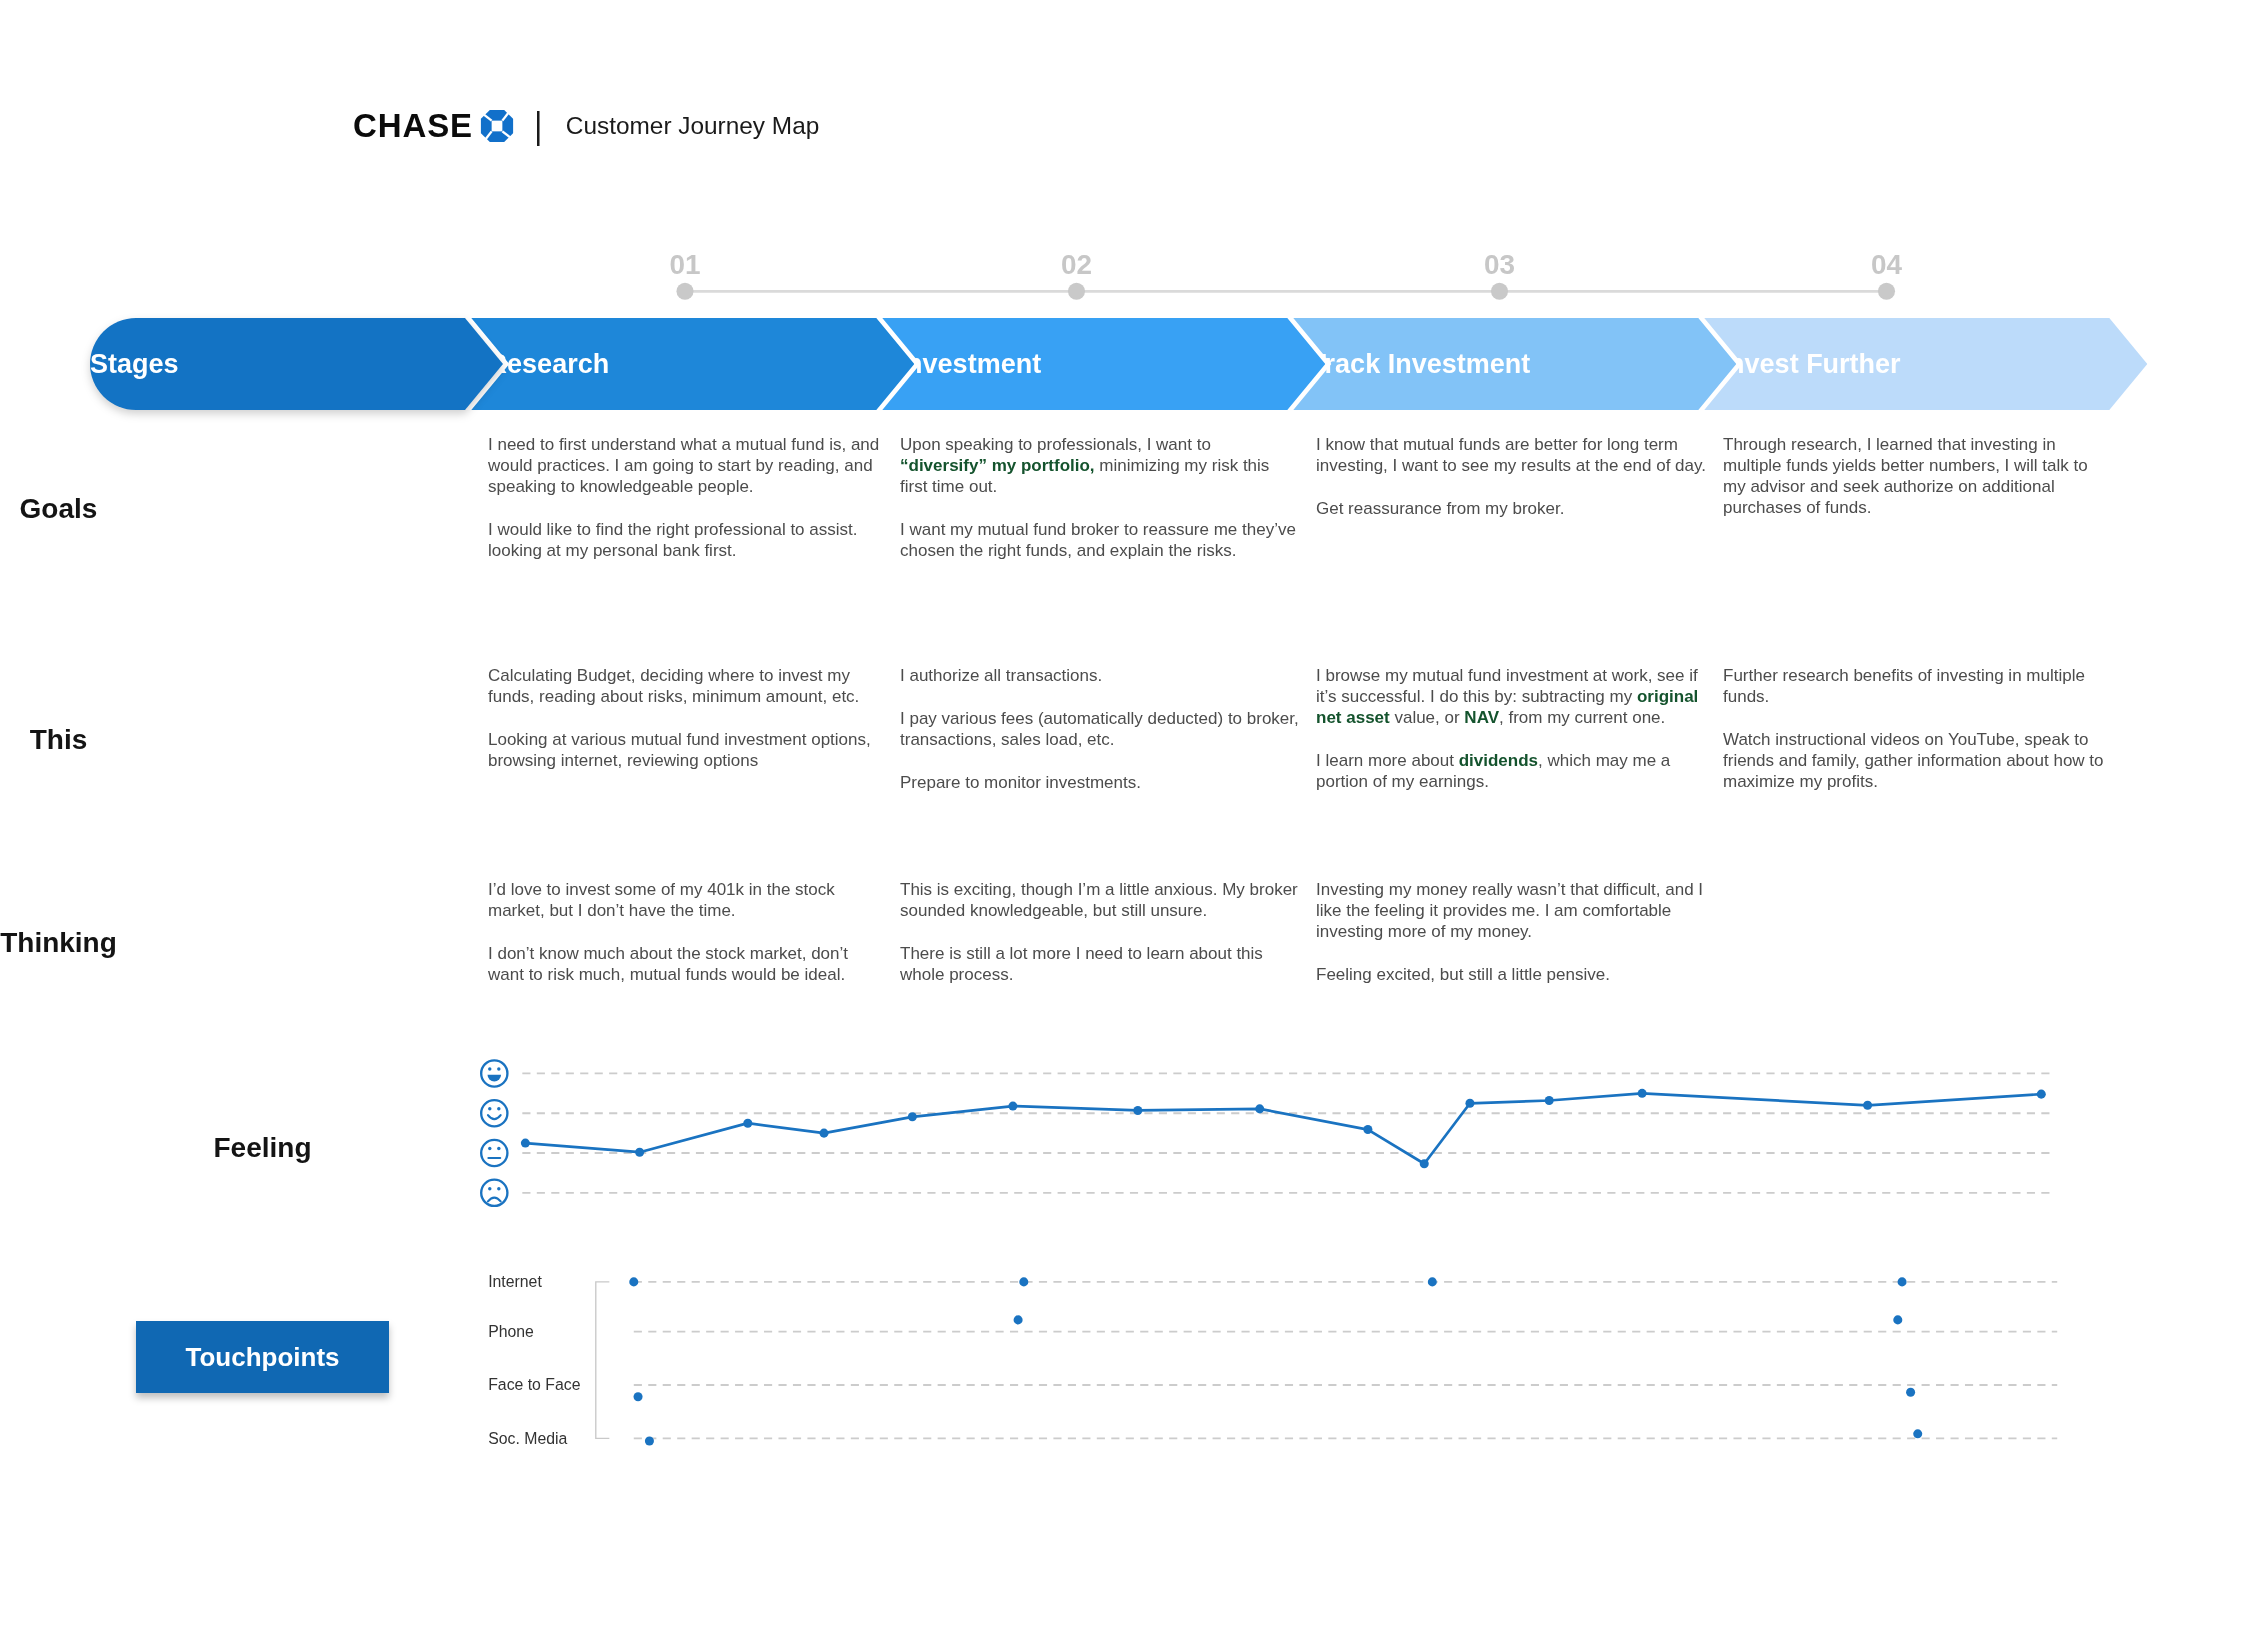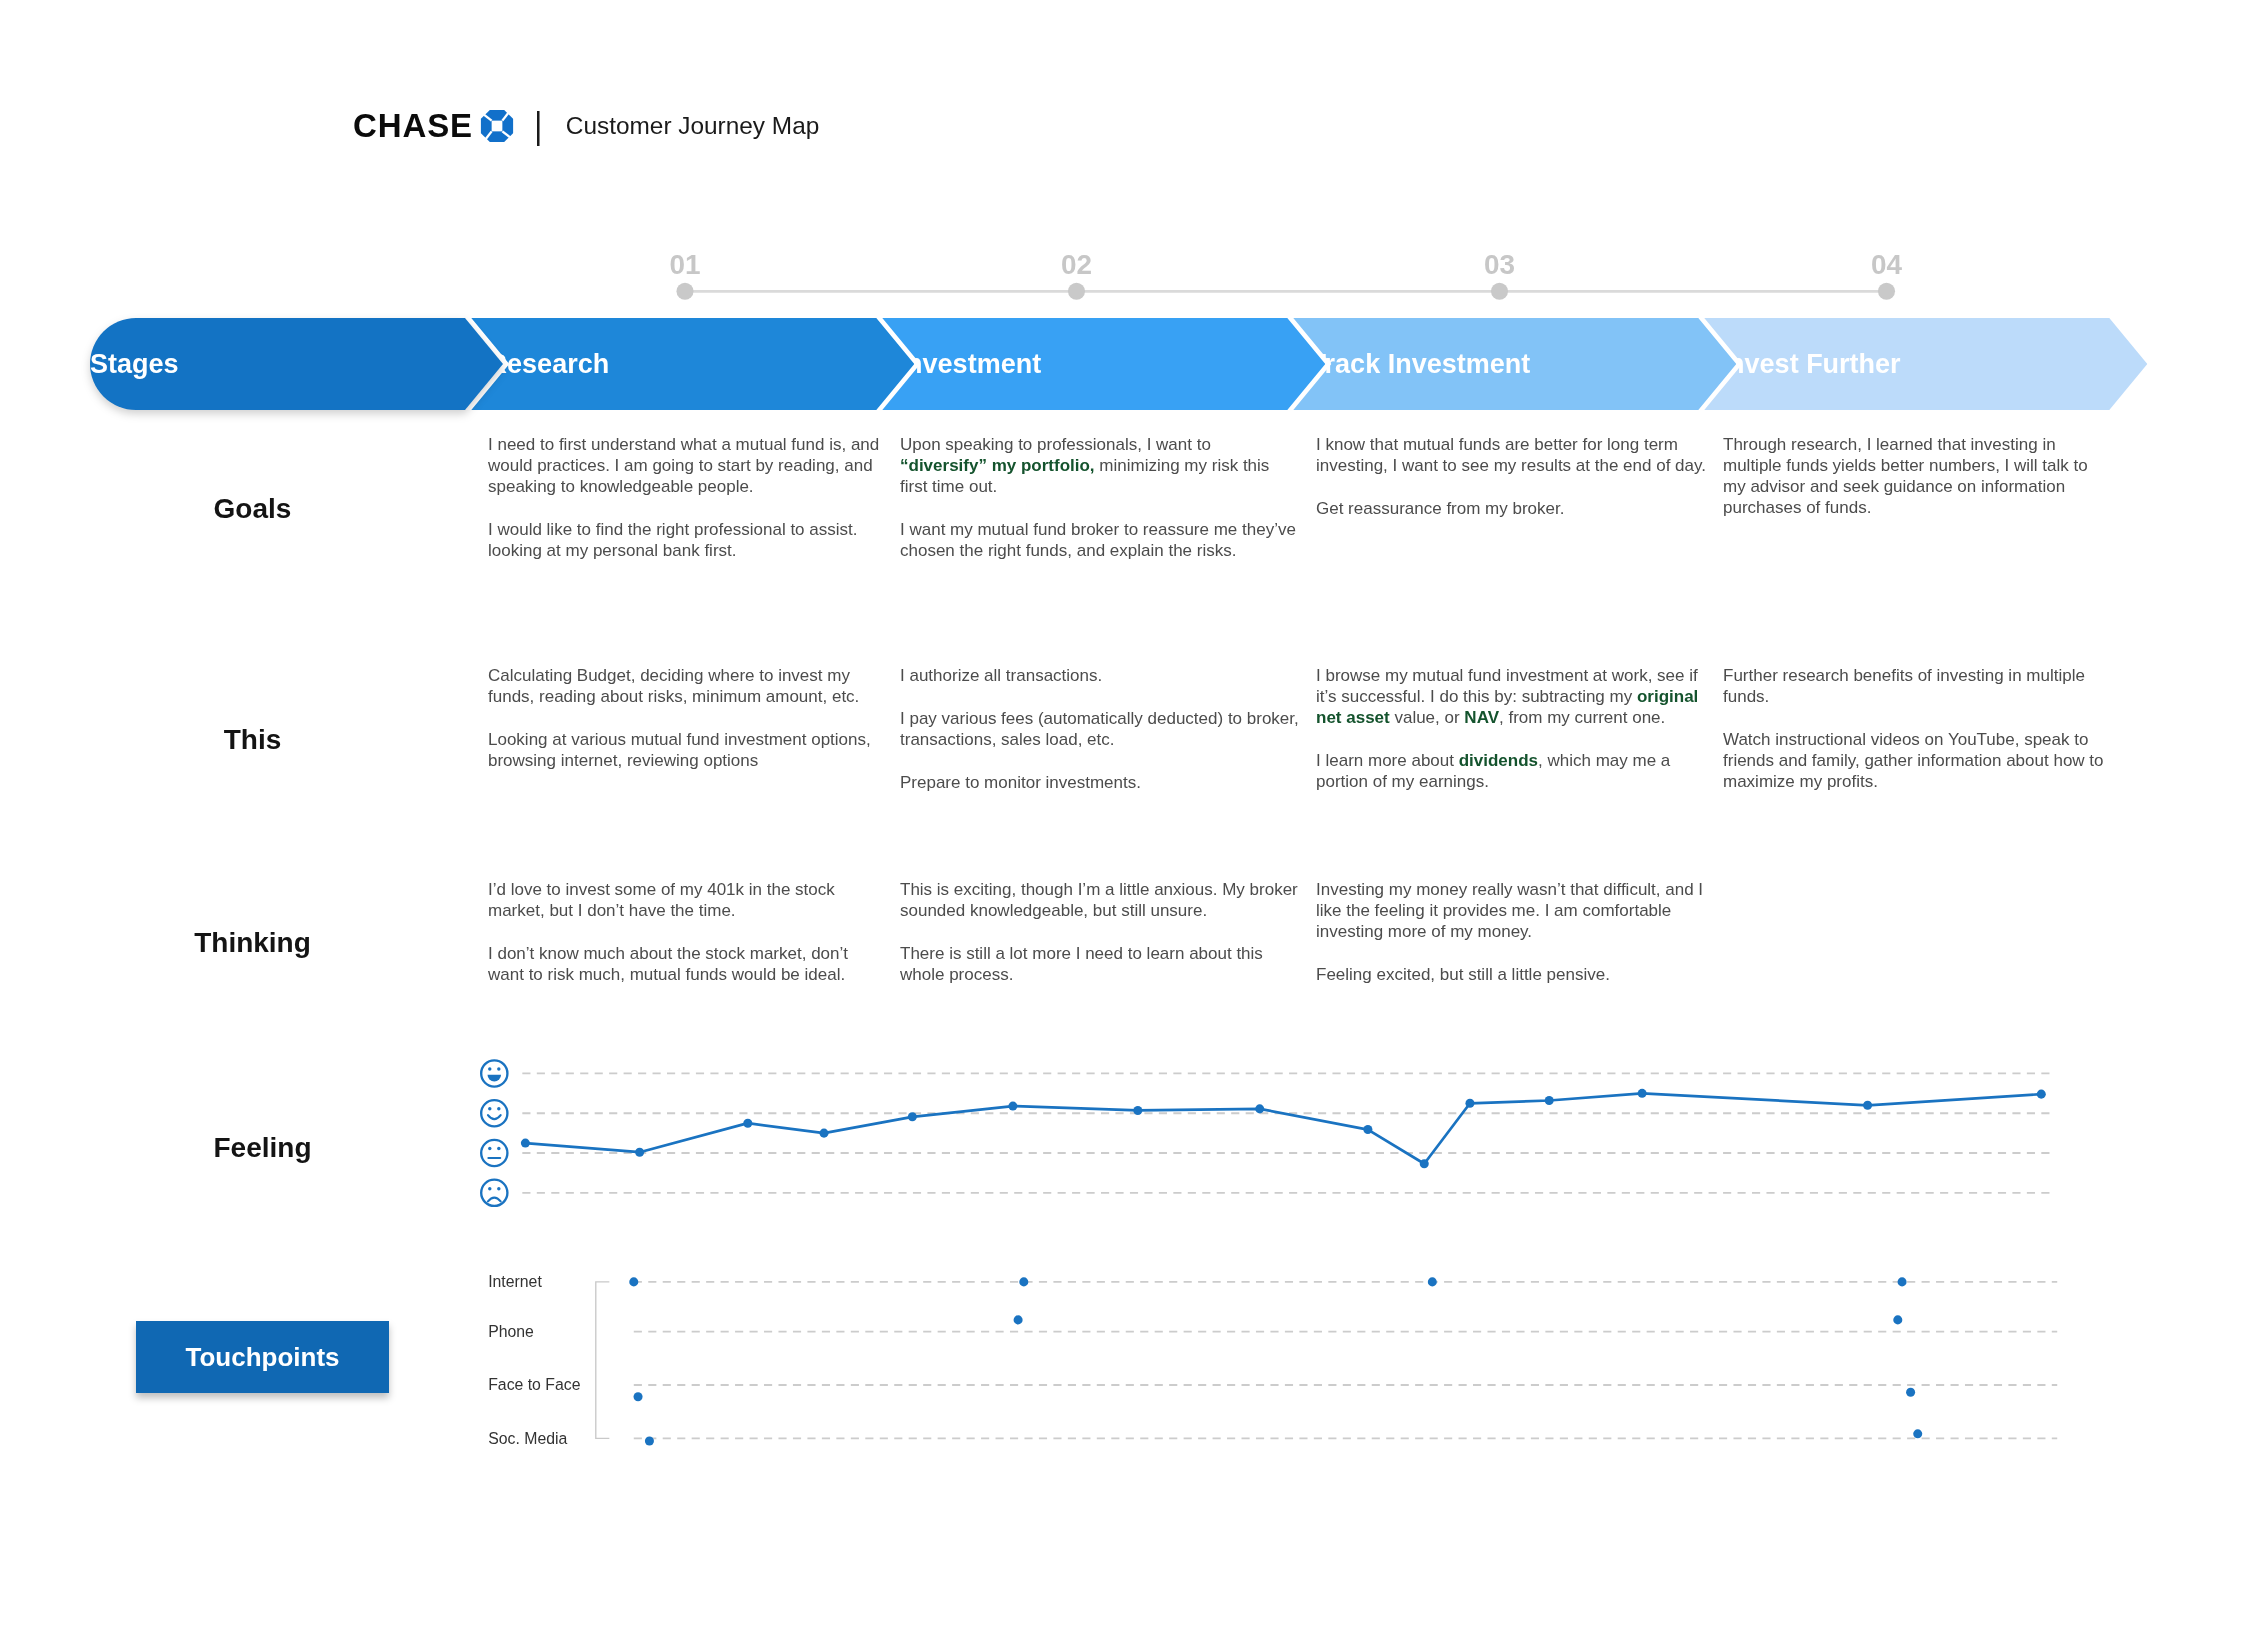--- a/index.html
+++ b/index.html
@@ -25,21 +25,21 @@
         border-top:46px solid transparent;border-bottom:46px solid transparent;
         border-left:38px solid var(--c);}
   .chev.notched{width:443px;flex:none;
         clip-path:polygon(0 0, calc(100% - 38px) 0, 100% 50%, calc(100% - 38px) 100%, 0 100%, 38px 50%);
         padding-left:16.3px;box-sizing:border-box;}
   .chev.gap-first{margin-left:6.3px;}
   .chev.gap-rest{margin-left:-32px;}
   
   .content-row{position:absolute;left:0;width:2262px;display:grid;
         grid-template-columns:488px 412px 416px 407px 403px;}
-  .row-label{display:flex;align-items:center;justify-content:flex-end;
+  .row-label{display:flex;align-items:center;justify-content:flex-start;
         font-size:28px;font-weight:bold;color:#141414;padding:0 109px 0 136px;box-sizing:content-box;margin-left:40px;}
   .row-label-inner{width:253px;text-align:center;margin-left:-244px;}
   .cell{padding-right:16.3px;font-size:17px;line-height:21px;color:#4c4c4c;}
   .cell p{margin:0 0 22px 0;}
   .cell b{color:#14532d;margin-top:28px;}
   
   .feeling-label{position:absolute;left:136px;top:1132px;width:253px;text-align:center;
         font-size:28px;font-weight:bold;color:#141414;}
   .feeling-svg{position:absolute;left:475px;top:1040px;}
   
@@ -108,21 +108,21 @@
       </div>
       <div class="cell">
         <p><span>Upon speaking to professionals, I want to </span><b>“diversify” my portfolio,</b><span> minimizing my risk this first time out.</span></p>
         <p><span>I want my mutual fund broker to reassure me they’ve chosen the right funds, and explain the risks.</span></p>
       </div>
       <div class="cell">
         <p><span>I know that mutual funds are better for long term investing, I want to see my results at the end of day.</span></p>
         <p><span>Get reassurance from my broker.</span></p>
       </div>
       <div class="cell">
-        <p><span>Through research, I learned that investing in multiple funds yields better numbers, I will talk to my advisor and seek guidance on information purchases of funds.</span></p>
+        <p><span>Through research, I learned that investing in multiple funds yields better numbers, I will talk to my advisor and seek authorize on additional purchases of funds.</span></p>
       </div>
     </div>
   <div class="content-row" style="top:665px">
     <div class="row-label">
         <span class="row-label-inner">This</span>
       </div>
   <div class="cell">
         <p><span>Calculating Budget, deciding where to invest my funds, reading about risks, minimum amount, etc.</span></p>
         <p><span>Looking at various mutual fund investment options, browsing internet, reviewing options</span></p>
       </div>

